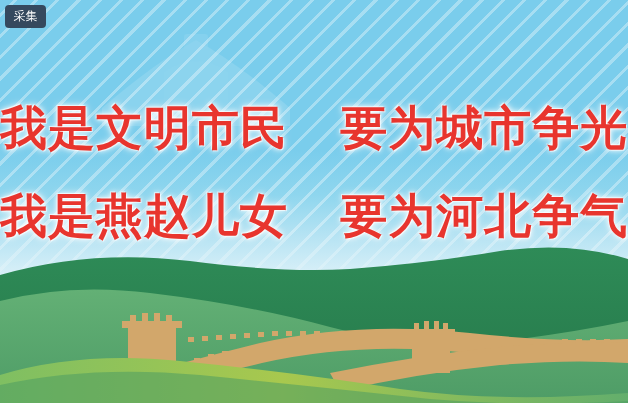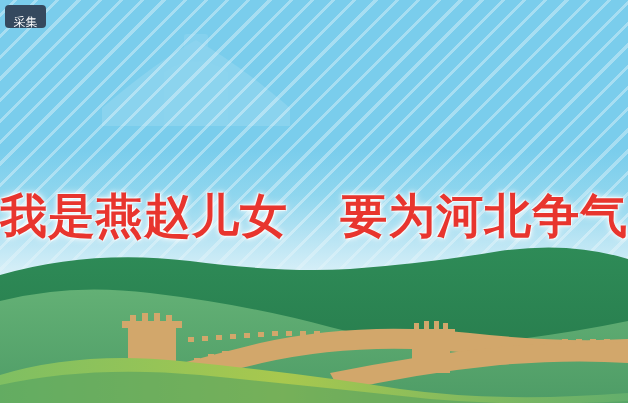--- a/index.html
+++ b/index.html
@@ -101,24 +101,24 @@
     position: absolute;
     left: 5px;
     top: 5px;
     width: 41px;
     height: 23px;
     background: #35495E;
     border: none;
     border-radius: 4px;
     color: #ffffff;
     font-size: 12px;
-    font-family: Liberation Mono, monospace;
+    font-family: Liberation Serif, serif;
     line-height: 23px;
     text-align: center;
-    padding: 7px;
+    padding: 0;
     cursor: pointer;
     z-index: 10;
   }
 </style>
 </head>
 <body>
 
 <div id="poster">
 
   <div class="sky"></div>
@@ -221,20 +221,25 @@
             <rect x="443" y="80" width="5" height="9"></rect>
           <rect x="407" y="86" width="48" height="6"></rect>
         </g>
       </g>
 
       <path d="M0 132 Q80 108 180 118 Q300 130 400 146 Q500 160 628 150 L628 160 L0 160 Z" fill="url(#gLight)"></path>
       <path d="M0 142 Q90 122 200 132 Q320 144 430 156 Q520 164 628 158 L628 160 L0 160 Z" fill="#4D9C62" opacity="0.55"></path>
     </svg>
   </div>
 
+  <div class="slogan slogan-line1">
+    <span>我是文明市民</span>
+    <span class="gap"></span>
+    <span>要为城市争光</span>
+  </div>
 
   <div class="slogan slogan-line2">
     <span>我是燕赵儿女</span>
     <span class="gap"></span>
     <span>要为河北争气</span>
   </div>
 
   <button class="capture-btn">采集</button>
 
 </div>

